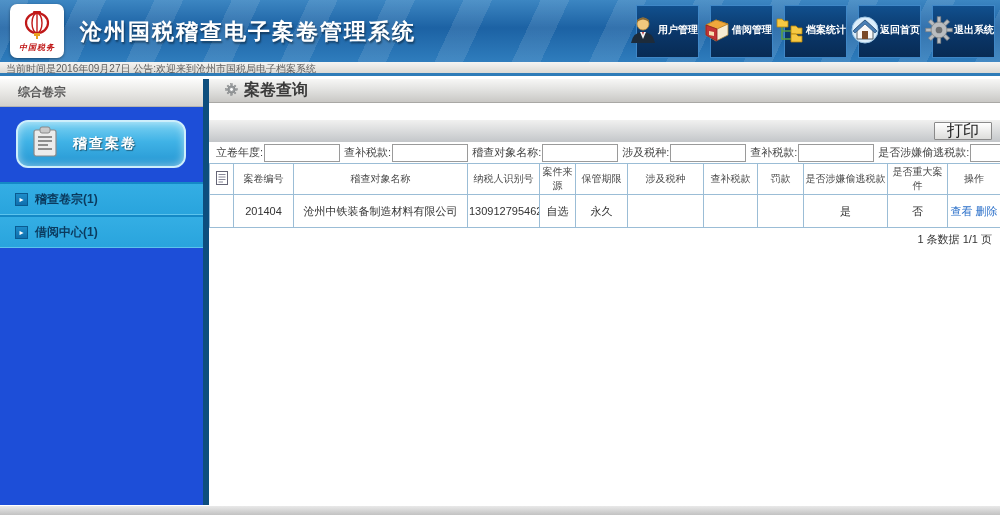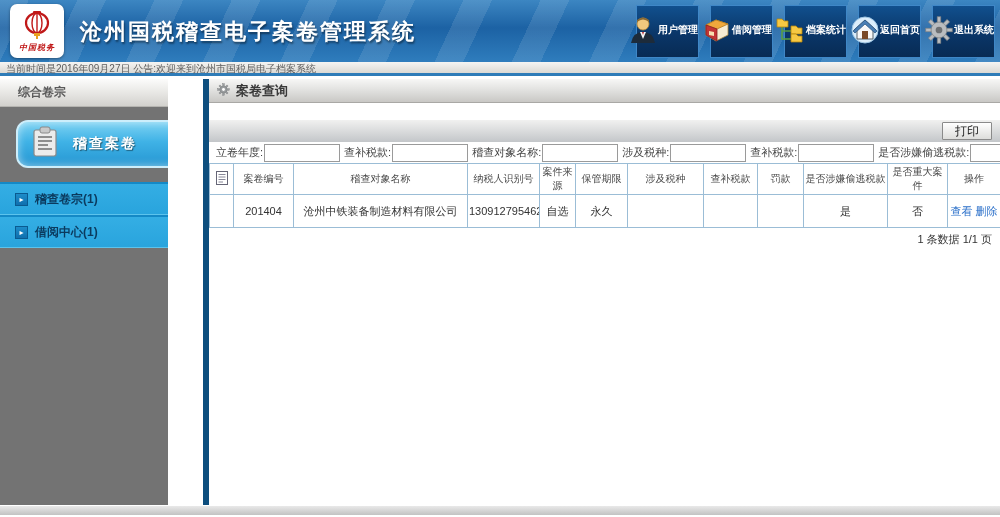--- a/index.html
+++ b/index.html
@@ -34,21 +34,21 @@
   .nav-btn .nicon{height:32px;display:flex;align-items:center;justify-content:center;}
   .nav-btn .nlabel{color:#fff;font-size:10px;font-weight:bold;white-space:nowrap;}
   
   .notice{
     position:absolute;top:62px;left:0;width:1000px;height:14px;box-sizing:border-box;
     background:linear-gradient(180deg,#f5f5f3,#dbd9d4);
     border-bottom:3px solid #2e7cb8;
     font-size:10px;color:#5d5d5d;line-height:14px;padding-left:6px;white-space:nowrap;
   }
   
-  .sidebar{position:absolute;top:79px;left:0;width:168px;bottom:12px;background:#737373;overflow:hidden;}
+  .sidebar{position:absolute;top:79px;left:0;width:203px;bottom:12px;background:#1d4ed8;overflow:hidden;}
   .side-header{
     height:27px;background:linear-gradient(180deg,#fcfcfb 0%,#e4e3e0 60%,#d2d1cd 100%);
     border-bottom:1px solid #b5b4b0;color:#5a5a5a;font-size:12px;font-weight:bold;
     line-height:27px;padding-left:18px;
   }
   .big-btn{
     margin:13px 0 0 16px;width:170px;height:48px;box-sizing:border-box;border-radius:12px;cursor:pointer;
     background:linear-gradient(180deg,#7cd2f3 0%,#3fb2e6 45%,#2596d2 100%);
     border:2px solid #cdeefb;box-shadow:inset 0 0 8px rgba(255,255,255,.55);
     display:flex;align-items:center;gap:14px;padding-left:13px;
@@ -63,30 +63,30 @@
   }
   .bullet{
     width:11px;height:11px;background:linear-gradient(180deg,#1d8cc9,#0f6fae);
     border:1px solid #0a5a90;color:#fff;font-size:8px;line-height:11px;text-align:center;flex:0 0 auto;
   }
   .v-divider{position:absolute;top:79px;left:203px;width:6px;bottom:12px;background:#0d4e7e;}
   
   .main{position:absolute;top:79px;left:209px;right:0;bottom:12px;background:#fff;}
   .main-titlebar{
     height:23px;background:linear-gradient(180deg,#f7f7f6 0%,#dededc 55%,#c9c8c5 100%);
-    border-bottom:1px solid #a9a8a5;display:flex;align-items:center;gap:6px;padding-left:8px;
-    color:#3a3a3a;font-weight:bold;font-size:13px;
+    border-bottom:1px solid #a9a8a5;display:flex;align-items:center;gap:6px;padding-left:16px;
+    color:#3a3a3a;font-weight:bold;font-size:16px;
   }
   .toolbar{
     margin-top:17px;height:22px;background:linear-gradient(180deg,#f1f1f0,#c3c6c9);
     display:flex;justify-content:flex-end;align-items:center;padding-right:8px;
   }
   .btn{
     background:linear-gradient(180deg,#ffffff,#dddddb);
-    border:1px solid #8a8a8a;border-radius:1px;font-size:12px;color:#222;
+    border:1px solid #8a8a8a;border-radius:1px;font-size:16px;color:#222;
     height:18px;line-height:16px;padding:0 12px;cursor:pointer;
     font-family:"Liberation Sans","DejaVu Sans",sans-serif;
   }
   .filter-row{
     height:21px;display:flex;align-items:center;font-size:11px;color:#444;
     padding:0 3px;white-space:nowrap;
   }
   .filter-row .flabel{margin-left:4px;}
   .filter-row input{
     width:70px;height:14px;border:1px solid #9a9a9a;font-size:11px;margin-left:1px;

